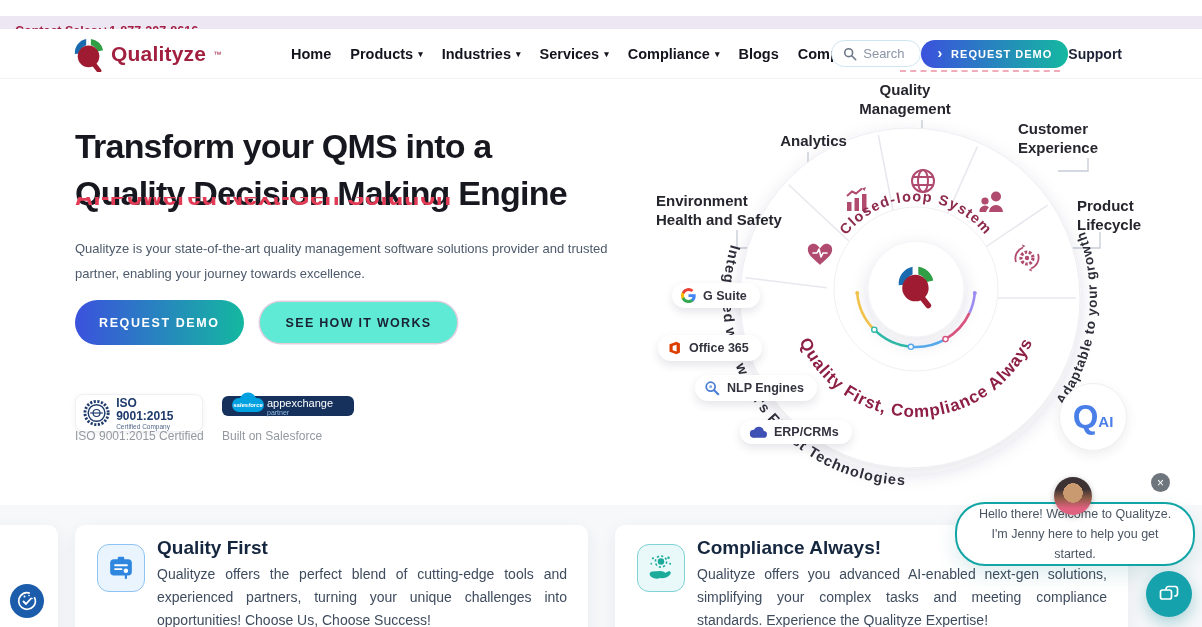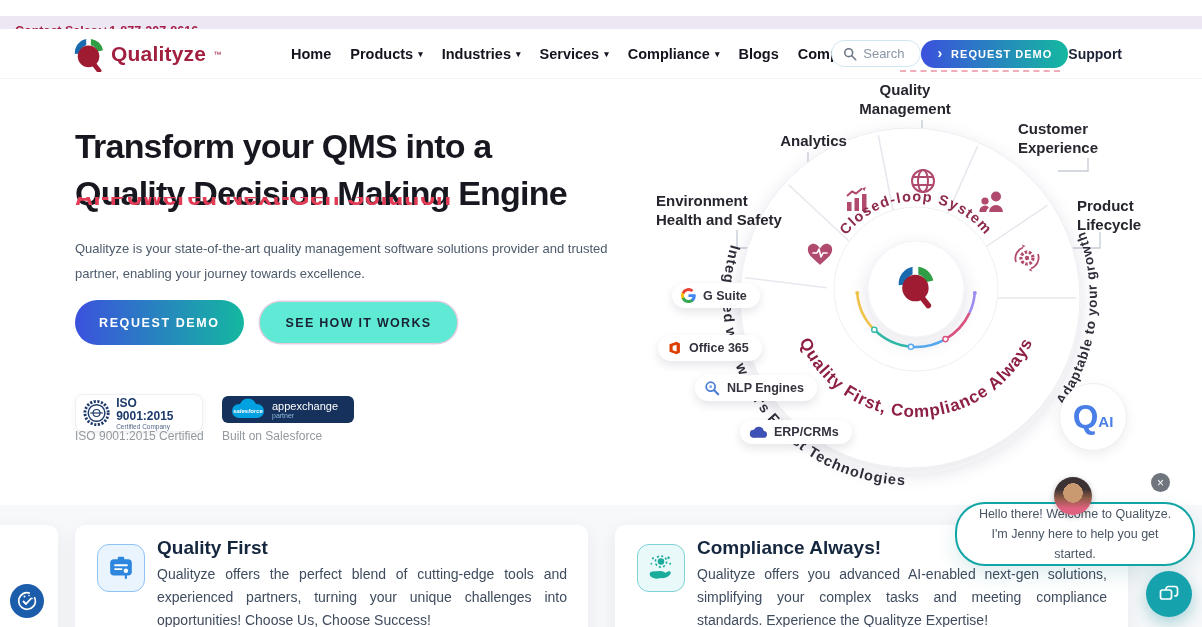--- a/index.html
+++ b/index.html
@@ -34,22 +34,22 @@
   .cta-row{position:absolute;left:75px;top:300px;display:flex;gap:15px;align-items:center;}
   .cta-primary{height:45px;padding:0 24px;border-radius:23px;border:none;cursor:pointer;font-family:inherit;
                background:linear-gradient(90deg,#3b51dd,#14b8a0);color:#fff;font-size:12.5px;font-weight:bold;letter-spacing:1.6px;}
   .cta-secondary{height:43px;padding:0 26px;border-radius:22px;cursor:pointer;font-family:inherit;background:#5eead4;
                  border:1px solid #eccbd7;box-shadow:0 0 0 0.5px #ded0ee;color:#1b2235;font-size:12.5px;font-weight:bold;letter-spacing:1.3px;}
   .iso-card{position:absolute;left:75px;top:394px;width:112px;height:36px;background:#fff;border:1px solid #eef0f3;
             border-radius:8px;box-shadow:0 2px 6px rgba(0,0,0,.06);display:flex;align-items:center;gap:6px;padding:0 7px;}
   .iso-title{font-size:12px;font-weight:bold;color:#1d3a6b;line-height:13px;}
   .iso-sub{font-size:6.5px;color:#55688a;display:block;}
   .badge-caption{position:absolute;top:429px;font-size:12px;color:#93999f;}
-  .sf-card{position:absolute;left:222px;top:396px;width:118px;height:27px;background:#16325c;border-radius:6px;
-           display:flex;align-items:center;gap:5px;padding:0 7px;}
+  .sf-card{position:absolute;left:222px;top:396px;width:118px;height:20px;background:#16325c;border-radius:6px;
+           display:flex;align-items:flex-end;padding:0 7px;}
   .sf-product{font-size:11px;color:#fff;line-height:11px;}
   .sf-role{font-size:7px;color:#8fb9dc;display:block;}
   
   .diagram{position:absolute;left:650px;top:72px;width:552px;height:430px;}
   .diagram svg.main{position:absolute;left:0;top:0;}
   .dg-label{position:absolute;font-size:15px;font-weight:bold;color:#26262f;line-height:19px;}
   .lbl-qm{left:195px;top:8px;width:120px;text-align:center;}
   .lbl-analytics{left:123px;top:59px;width:81px;text-align:center;}
   .lbl-ce{left:368px;top:47px;text-align:left;}
   .lbl-ehs{left:6px;top:119px;width:138px;text-align:left;}

